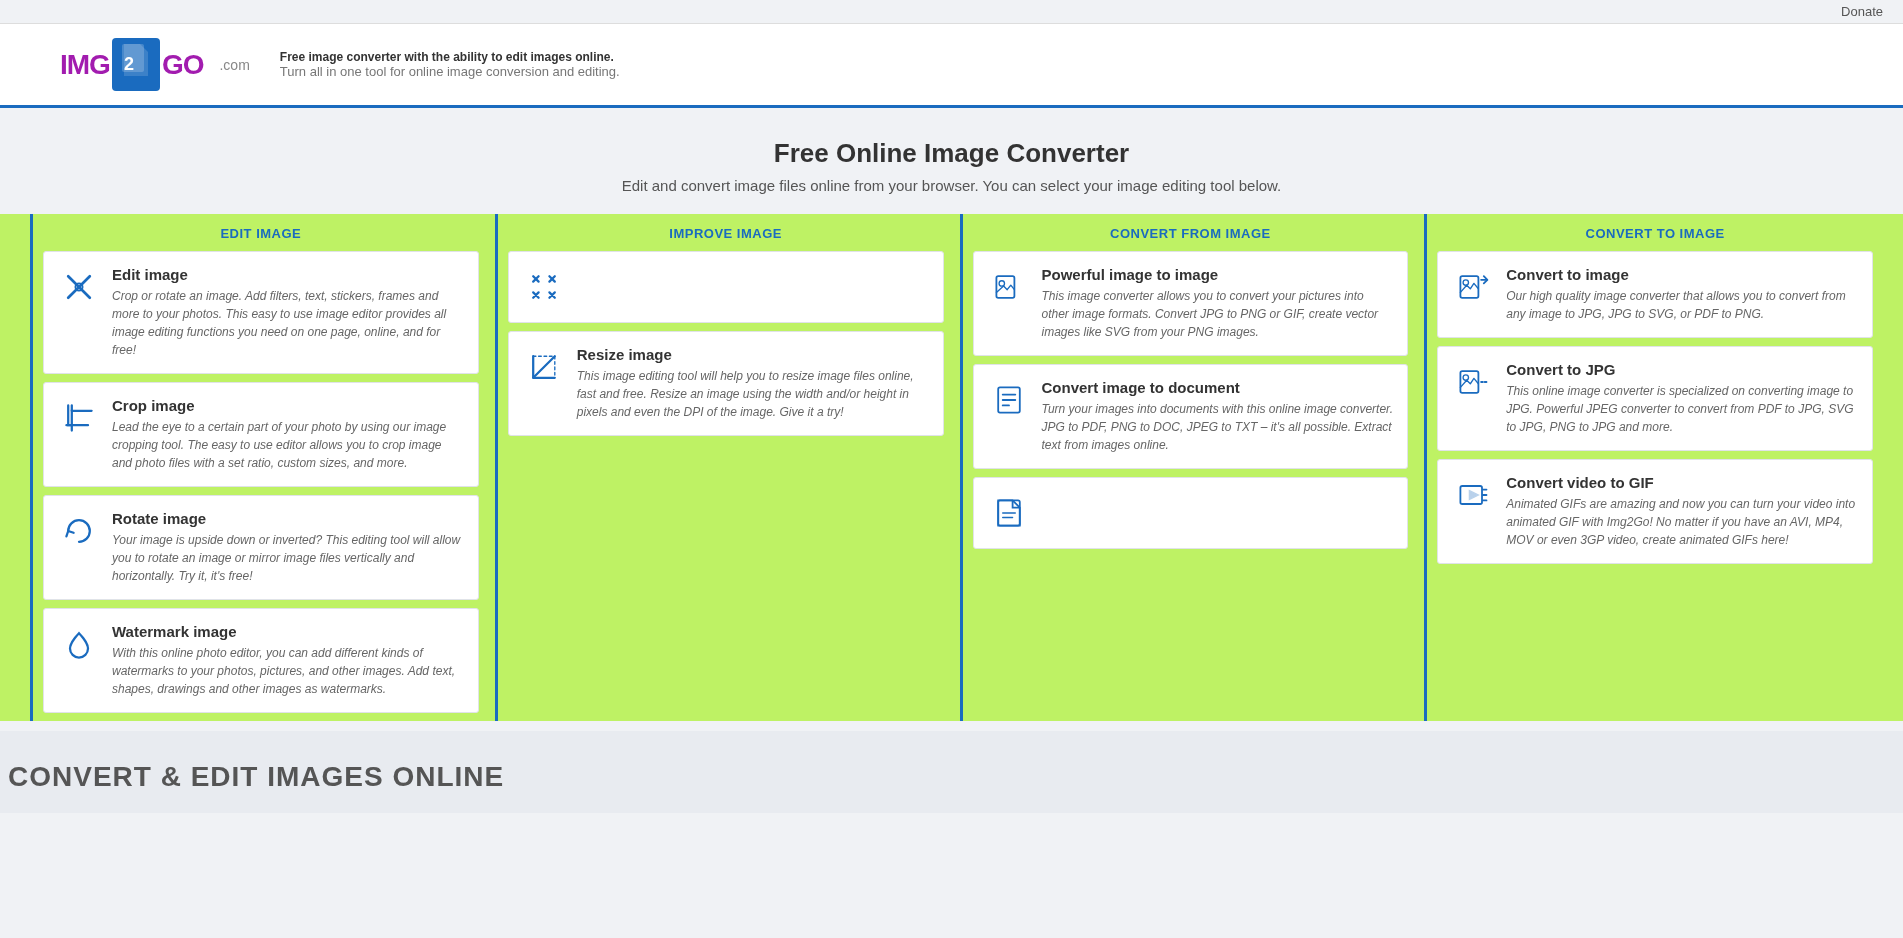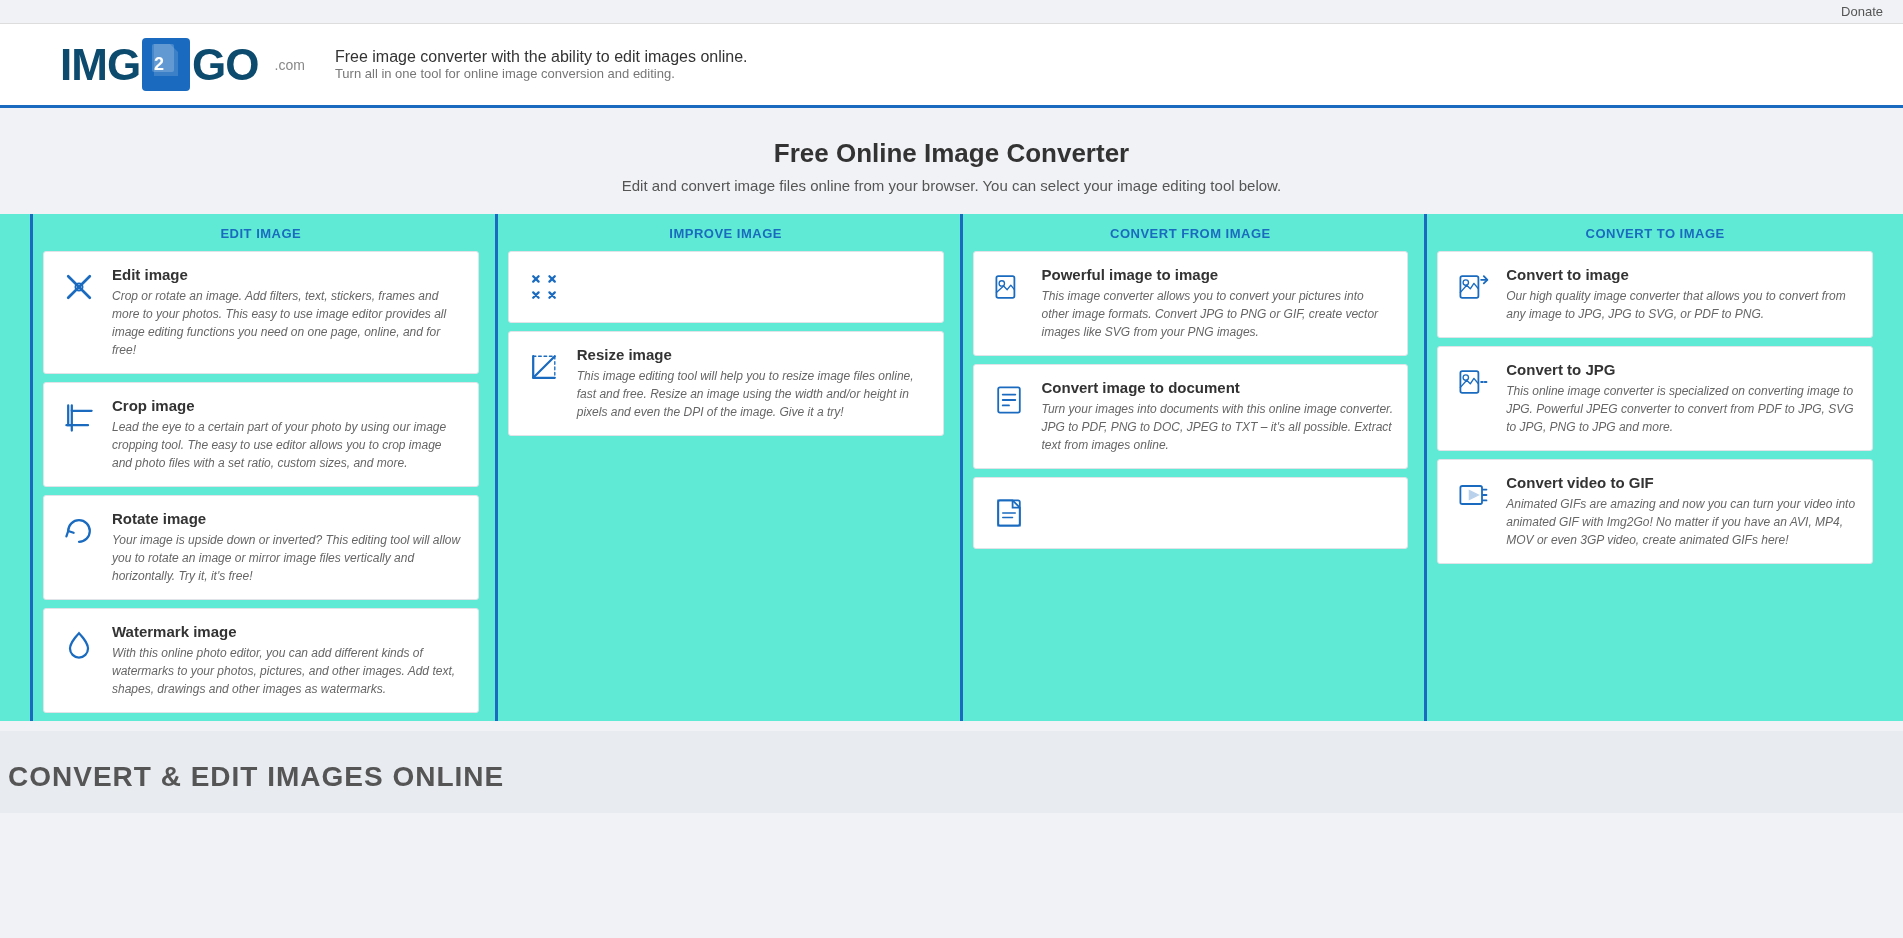--- a/index.html
+++ b/index.html
@@ -22,23 +22,23 @@
       align-items: center;
       padding: 14px 60px;
       border-bottom: 3px solid #1a6bbf;
     }
     .logo-area {
       display: flex;
       align-items: center;
       margin-right: 30px;
     }
     .logo-text {
-      font-size: 44px;
-      font-weight: bold;
-      color: #0c4a6e;
+      font-size: 28px;
+      font-weight: bold;
+      color: #a21caf;
       letter-spacing: -1px;
     }
     .logo-box {
       background: #1a6bbf;
       color: #fff;
       font-size: 28px;
       font-weight: bold;
       padding: 4px 8px;
       border-radius: 4px;
       margin: 0 2px;
@@ -48,22 +48,22 @@
       font-size: 14px;
       color: #888;
       vertical-align: super;
       margin-left: 16px;
     }
     .header-desc {
       display: flex;
       flex-direction: column;
     }
     .header-desc-main {
-      font-size: 16px;
-      font-weight: normal;
+      font-size: 12px;
+      font-weight: bold;
       color: #333;
     }
     .header-desc-sub {
       font-size: 13px;
       color: #777;
     }
 
     
     .hero {
       background: #f0f2f5;
@@ -79,21 +79,21 @@
     .hero-sub {
       font-size: 15px;
       color: #555;
     }
 
     
     .categories {
       display: flex;
       padding: 0 30px;
       gap: 0;
-      background: #5eead4;
+      background: #bef264;
     }
     .category {
       flex: 1;
       border-left: 3px solid #1a6bbf;
       padding-left: 10px;
       margin: 0 8px;
     }
     .category:first-child { margin-left: 0; }
     .category:last-child { margin-right: 0; }
     .category-header {

